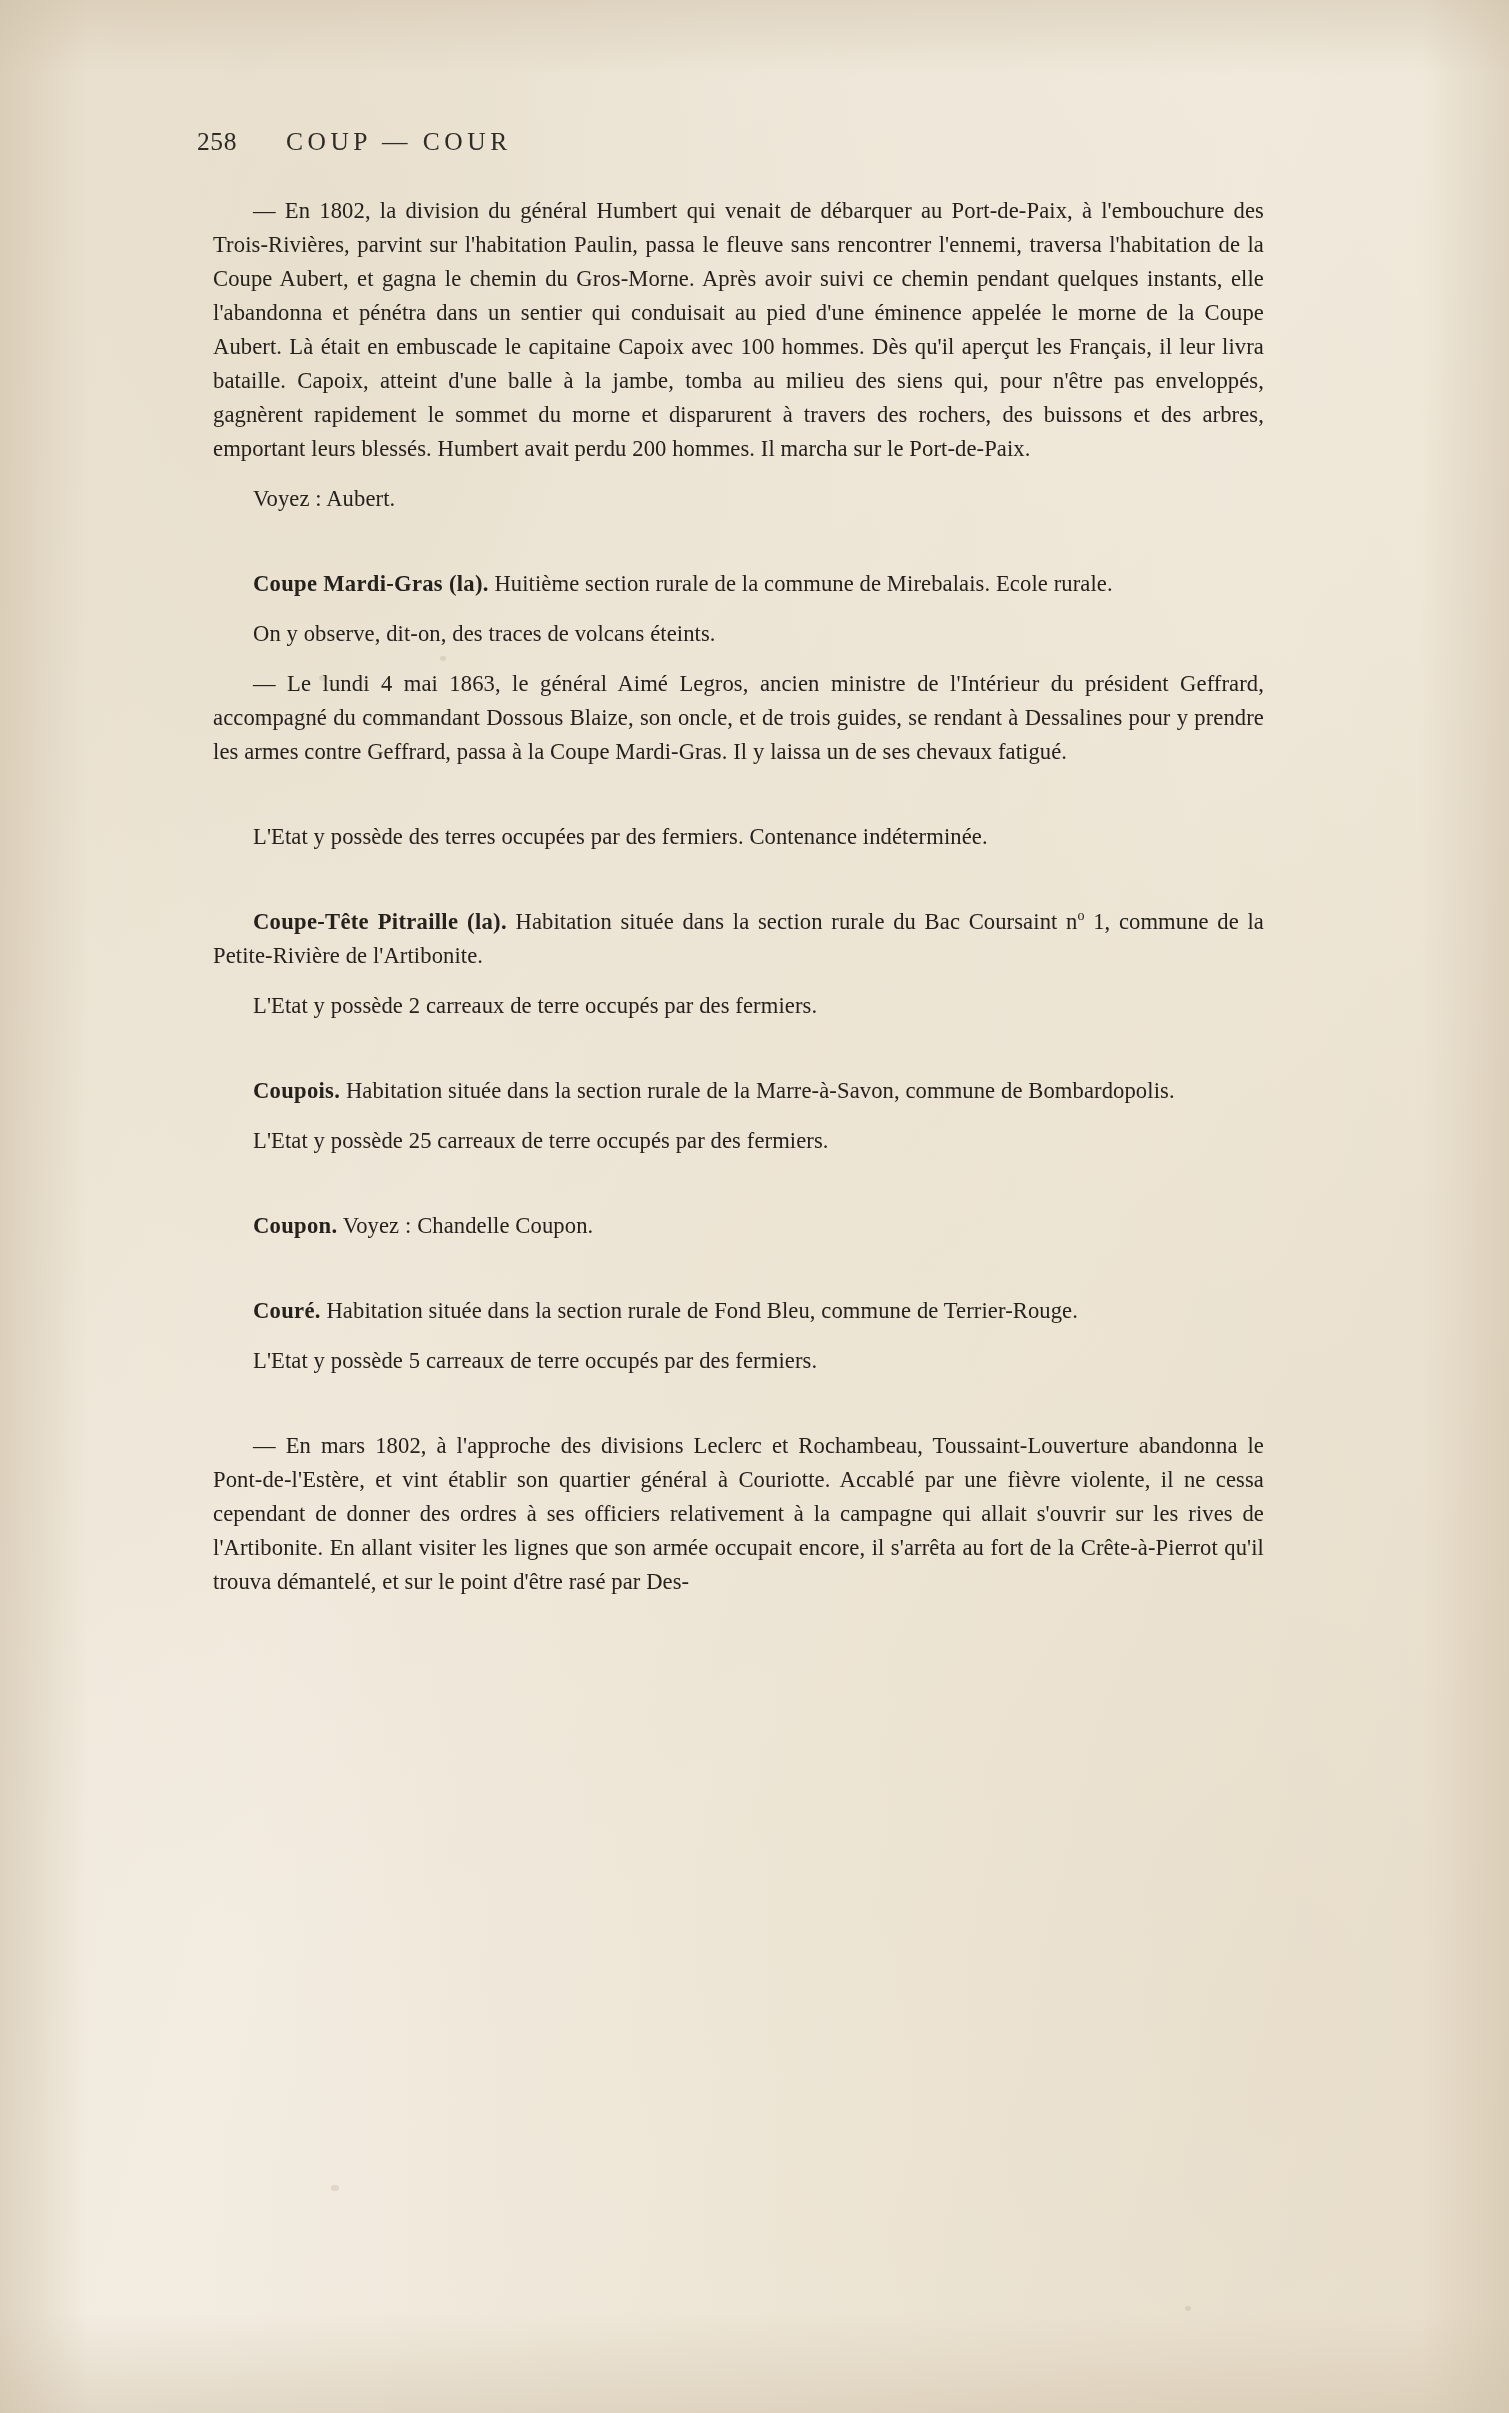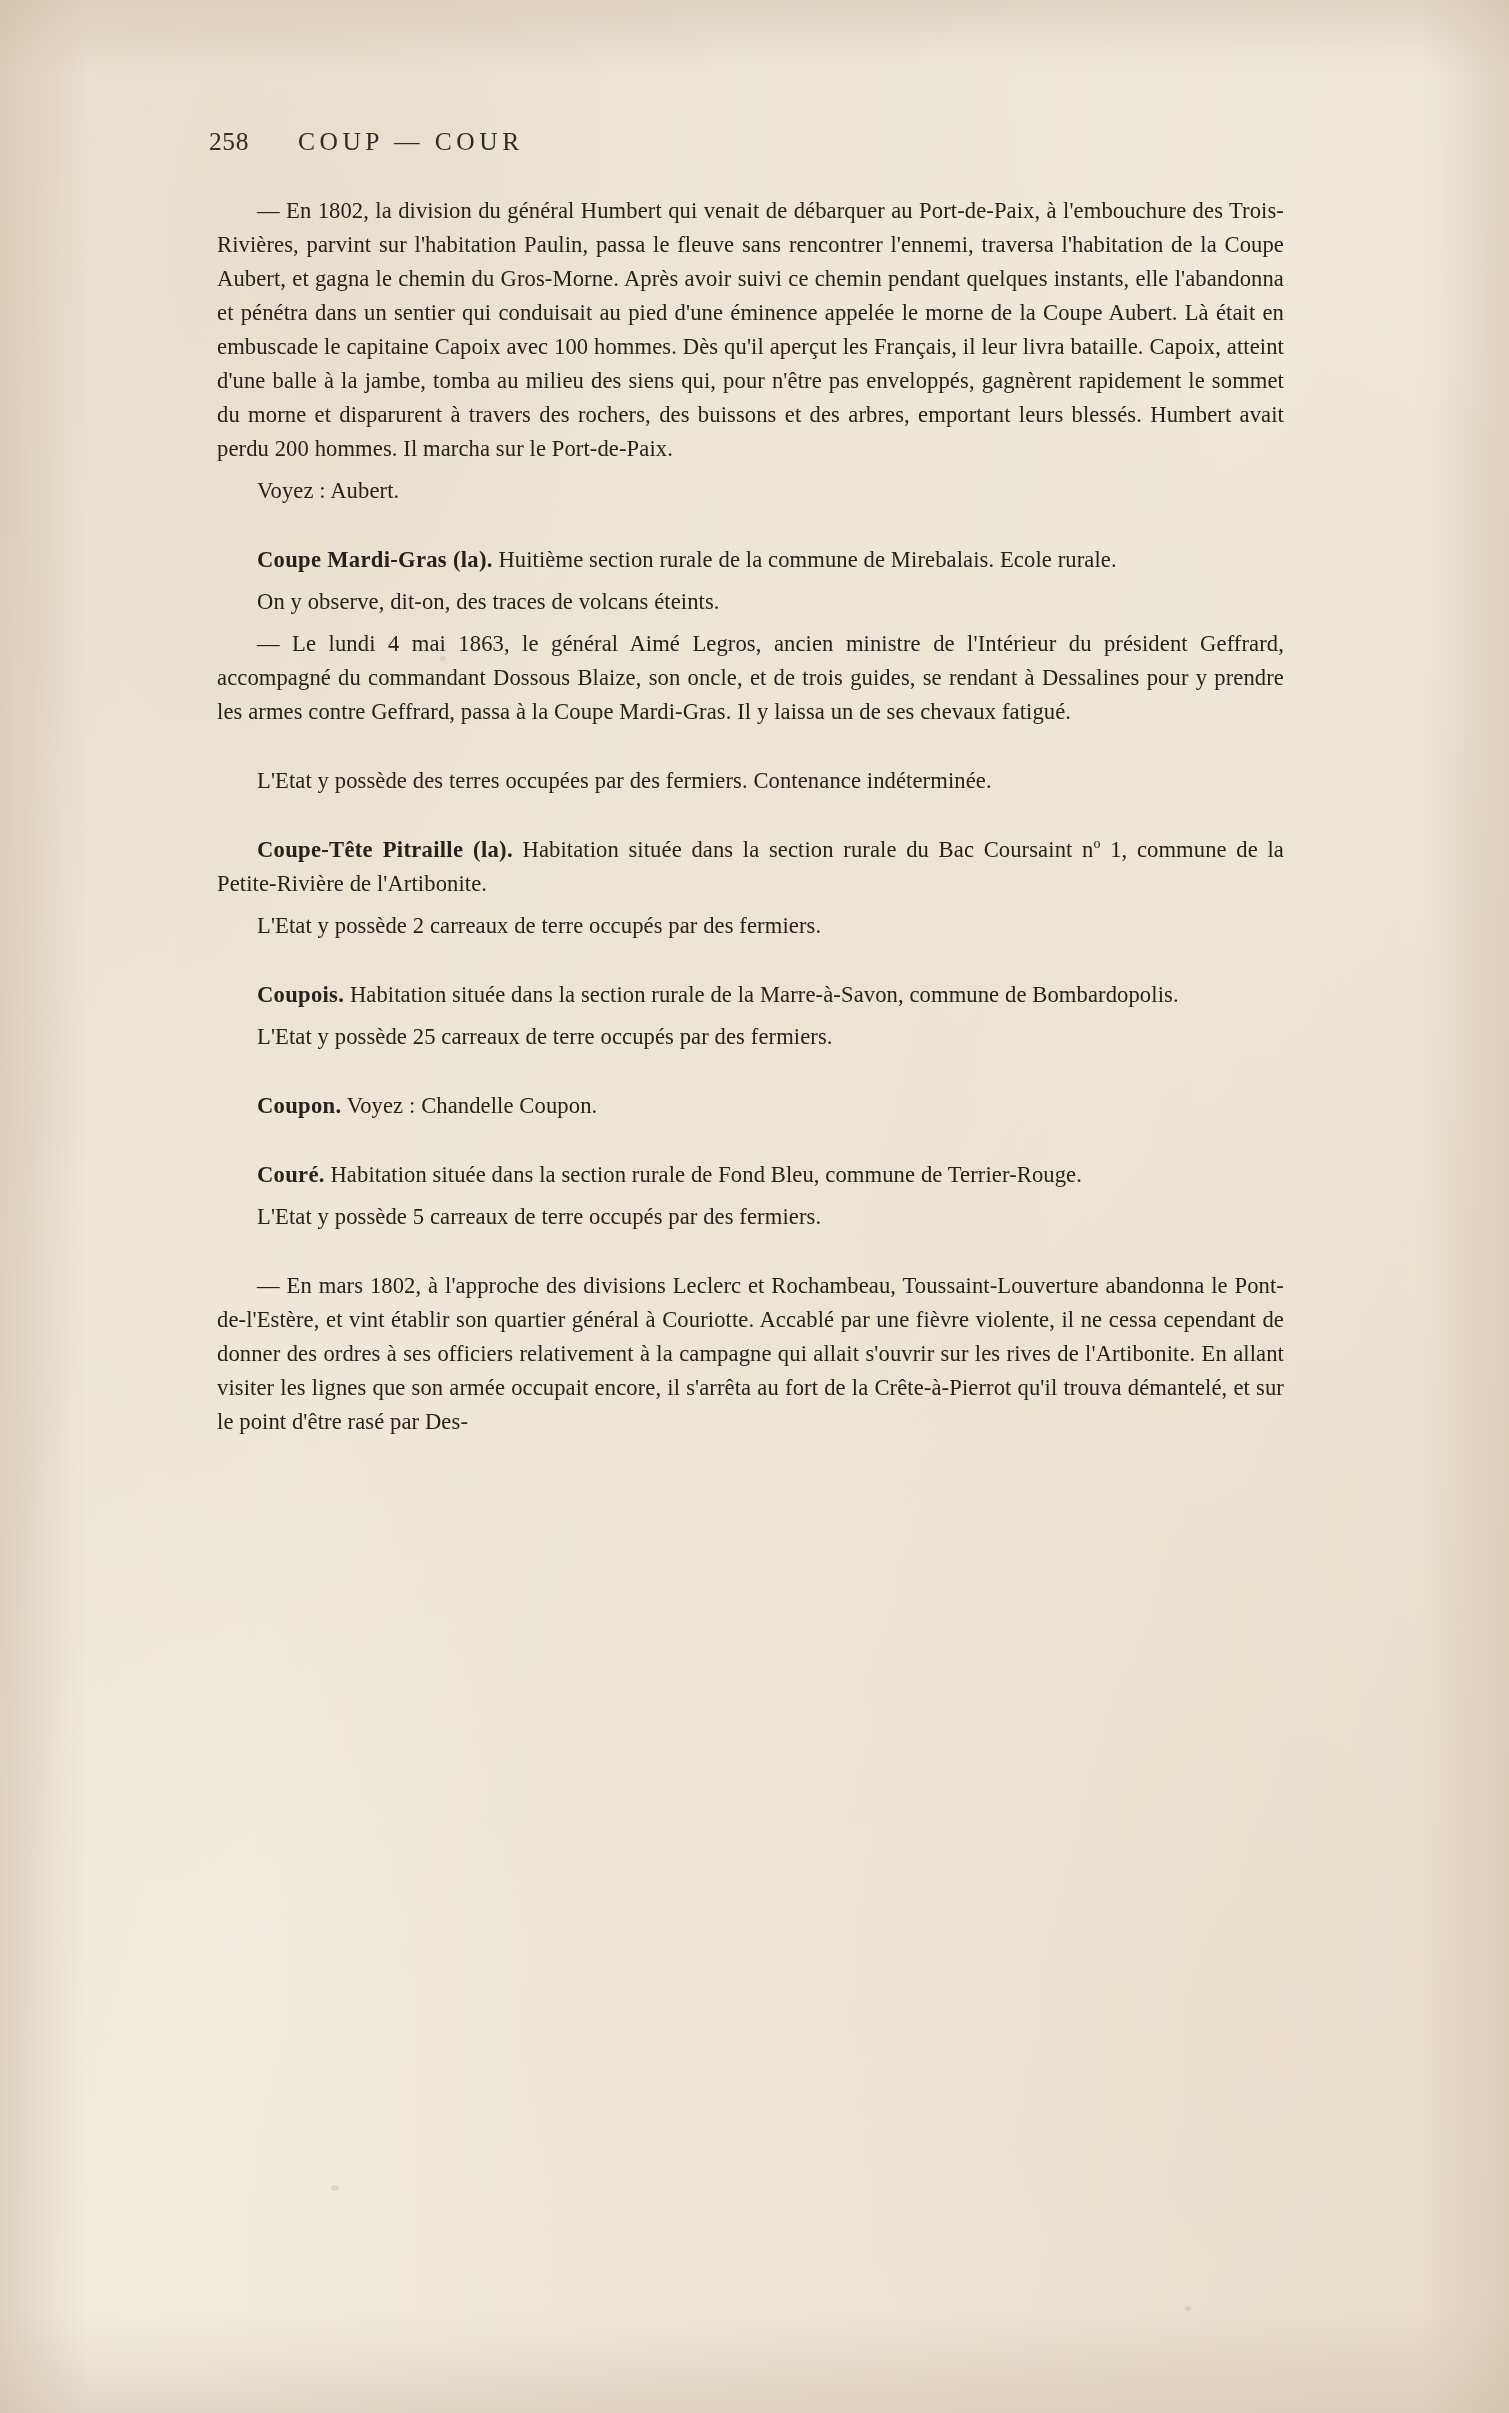--- a/index.html
+++ b/index.html
@@ -25,21 +25,21 @@
     box-sizing: border-box;
   }
   .paper-tint {
     position: absolute;
     inset: 0;
     background: linear-gradient(105deg, rgba(231,221,201,0.45) 0%, rgba(246,241,231,0.15) 35%, rgba(235,226,207,0.35) 70%, rgba(228,216,195,0.5) 100%);
     pointer-events: none;
   }
   .content {
     position: absolute;
-    left: 209px;
+    left: 197px;
     top: 127px;
     width: 1083px;
   }
   .header-row {
     position: relative;
     height: 45px;
     margin-bottom: 21.7px;
   }
   .folio {
     position: absolute;
@@ -55,21 +55,21 @@
     left: 0;
     right: 0;
     top: 0;
     text-align: left;
     font-size: 25.5px;
     letter-spacing: 4.5px;
     color: #2f2b26;
     padding-left: 89px;
   }
   p {
-    margin: 8px;
+    margin: 16px;
     font-size: 22.6px;
     line-height: 34px;
     color: #25211c;
     text-align: justify;
     text-justify: inter-word;
     letter-spacing: 0.1px;
   }
   p.indent {
     text-indent: 40px;
   }

